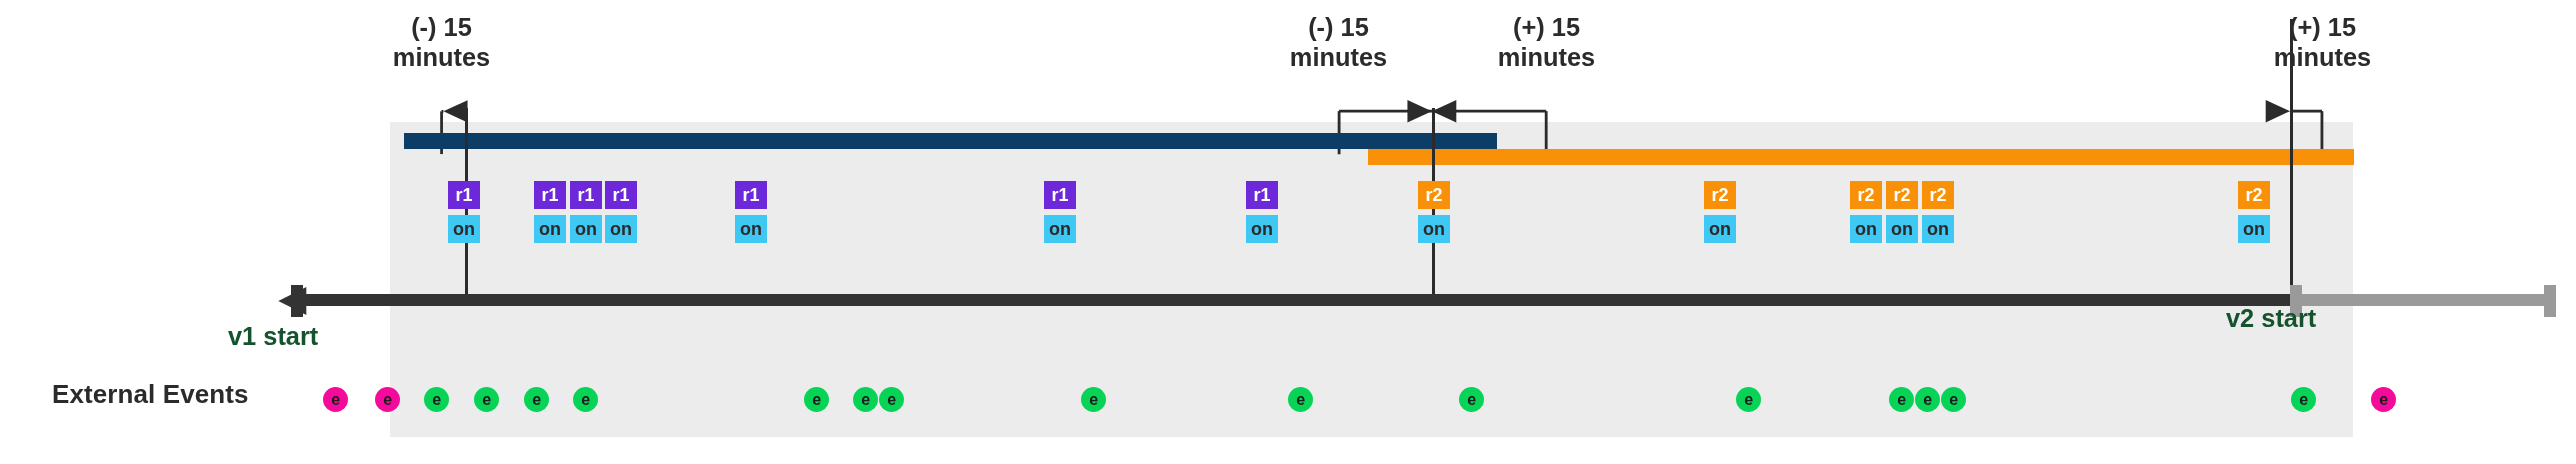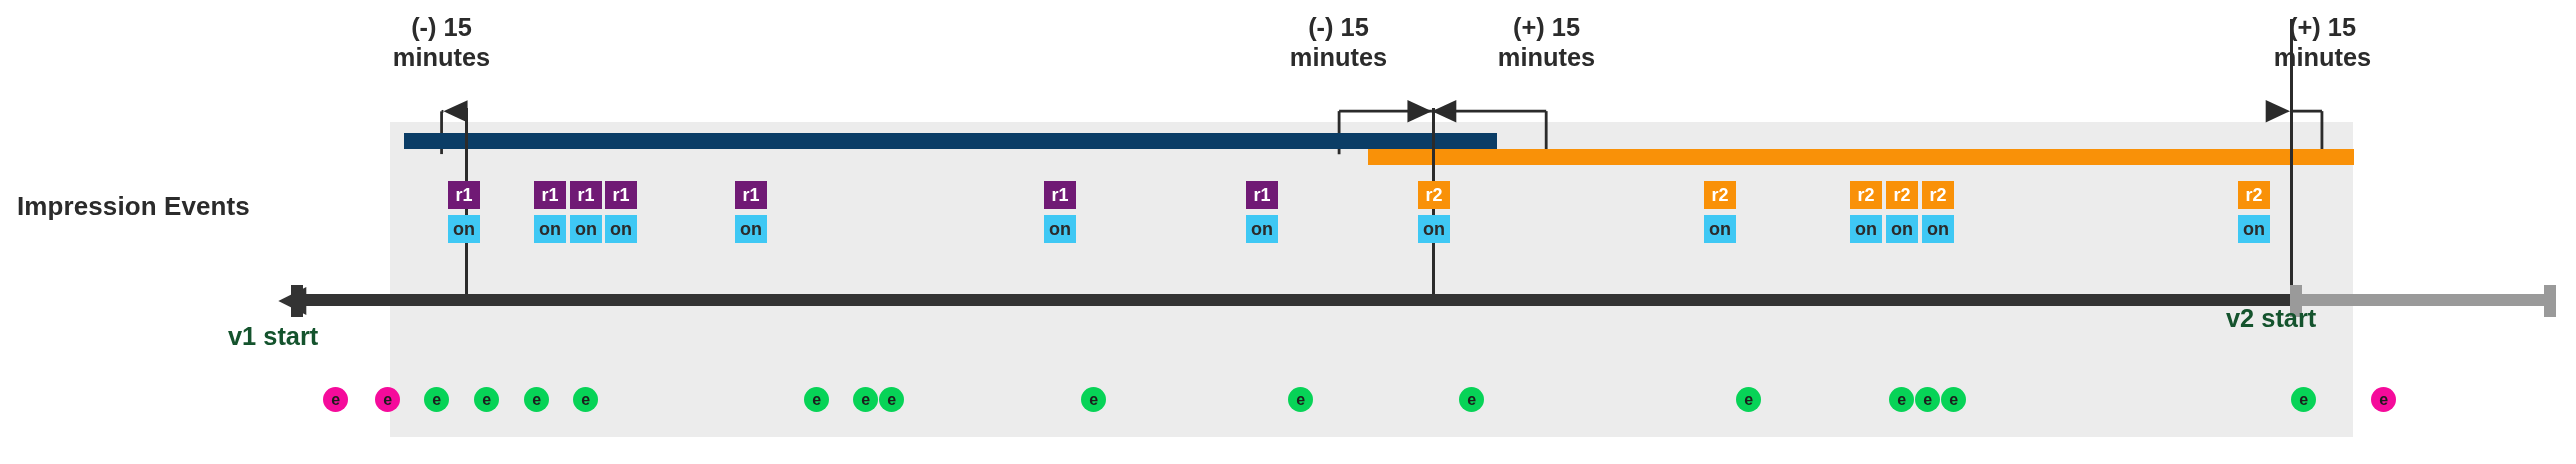--- a/index.html
+++ b/index.html
@@ -73,21 +73,21 @@
     align-items: stretch;
     width: 32px;
   }
   .badge {
     height: 28px;
     line-height: 28px;
     text-align: center;
     font-size: 18px;
     font-weight: 700;
   }
-  .badge-r1 { background: #701a75; color: #ffffff; }
+  .badge-r1 { background: #6d28d9; color: #ffffff; }
   .badge-r2 { background: #f99108; color: #ffffff; }
   .badge-on {
     background: #3fc8f4;
     color: #2b2b2b;
     margin-top: 5.6px;
   }
 
   
   .axis-seg {
     position: absolute;
@@ -125,22 +125,22 @@
   .ev-green { background: #07d357; }
   .ev-pink  { background: #f50b9b; }
 </style>
 </head>
 <body>
 
 <div id="stage">
 
   <div class="grey-band" style="left:390px; top:122px; width:1963px; height:315px;"></div>
 
-  <div class="row-label" style="left:17px; top:191px;">Impression Events</div>
-
+
+  <div class="row-label" style="left:52px; top:379px;">External Events</div>
 
   <div id="layer-annotations">
       <div class="annot" style="left: 357px; top: 13px; width: 169px;"><span>(-) 15</span><span class="annot-line2">minutes</span></div>
       <svg class="arrow-svg" width="39" height="75" style="left: 423px; top: 98px;" viewBox="0 0 42 80">
         <g stroke="#2b2b2b" stroke-width="3" fill="none">
           <path d="M20,14 L20,60"></path>
           <path d="M20,14 L22,14"></path>
         </g>
         <polygon points="22,14 48,2 48,26" fill="#2b2b2b"></polygon>
       </svg>

